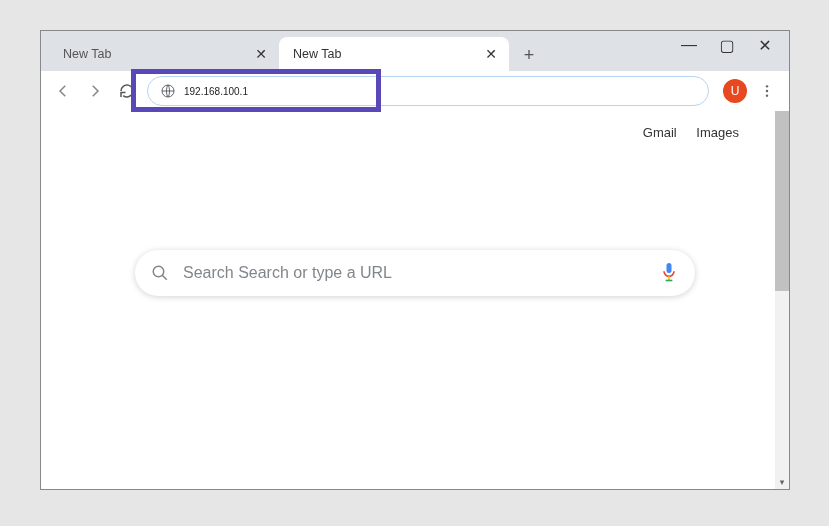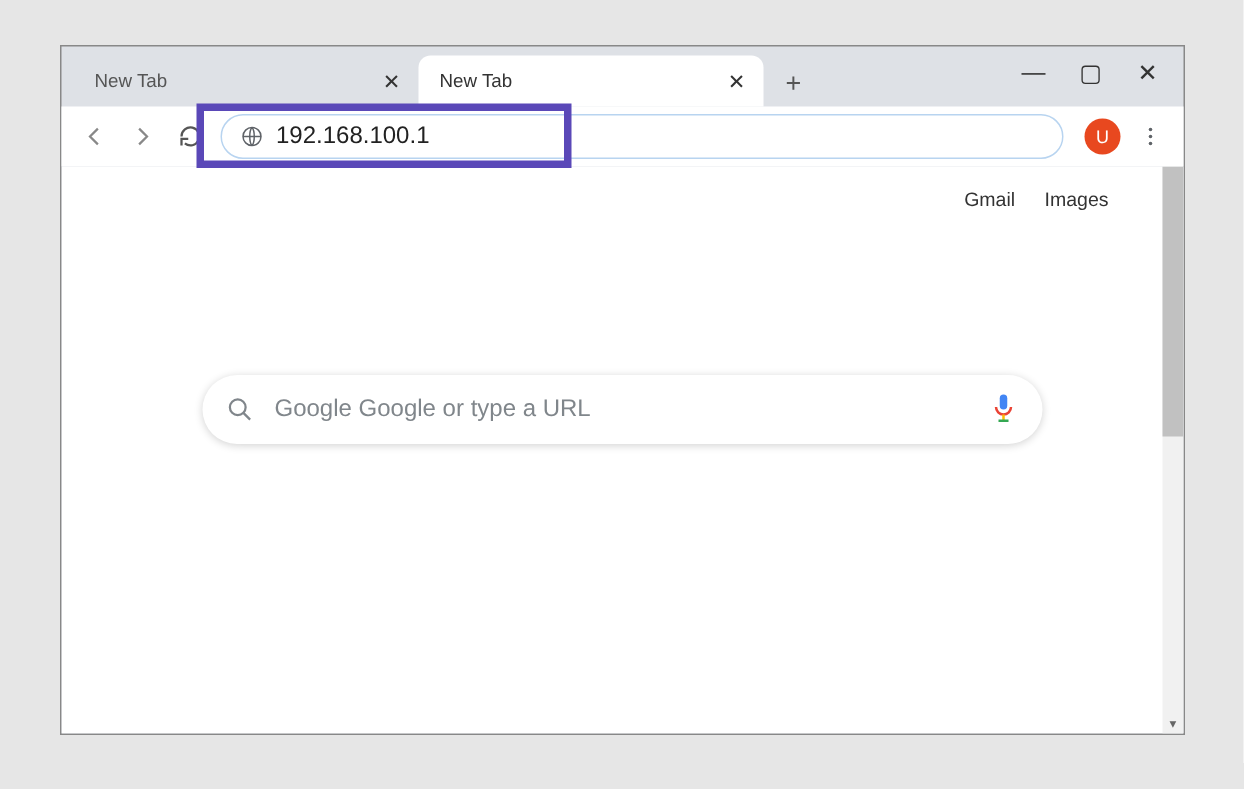--- a/index.html
+++ b/index.html
@@ -16,21 +16,21 @@
     left: 40px;
     top: 30px;
     width: 750px;
     height: 460px;
     background: #dee1e6;
     border: 1px solid #888;
   }
   .titlebar {
     height: 40px;
     display: flex;
-    align-items: flex-end;
+    align-items: center;
     justify-content: space-between;
     padding-right: 8px;
   }
   .tabs {
     display: flex;
     align-items: flex-end;
     padding-left: 8px;
     height: 100%;
   }
   .tab {
@@ -101,21 +101,21 @@
     border: 1.5px solid #b8d4f0;
     border-radius: 15px;
     display: flex;
     align-items: center;
     padding: 0 12px;
     gap: 8px;
     background: #fff;
     position: relative;
   }
   .omnibox-text {
-    font-size: 16px;
+    font-size: 10px;
     color: #222;
     flex: 1;
     border: none;
     outline: none;
   }
   .avatar {
     width: 24px;
     height: 24px;
     border-radius: 50%;
     background: #e8481f;
@@ -295,21 +295,21 @@
         <span>Gmail</span>
         <span>Images</span>
       </div>
       <div class="spacer"></div>
       <div class="search-wrap">
         <div class="search-box">
           <svg width="18" height="18" viewBox="0 0 24 24">
               <circle cx="10" cy="10" r="7" fill="none" stroke="#80868b" stroke-width="2"></circle>
               <line x1="15" y1="15" x2="21" y2="21" stroke="#80868b" stroke-width="2"></line>
             </svg>
-          <span class="search-ph">Google Google or type a URL</span>
+          <span class="search-ph">Search Search or type a URL</span>
           <svg width="20" height="24" viewBox="0 0 24 28">
             <rect x="9" y="2" width="6" height="12" rx="3" fill="#4285f4"></rect>
             <path d="M6 12a6 6 0 0 0 12 0" fill="none" stroke="#ea4335" stroke-width="2"></path>
             <line x1="12" y1="18" x2="12" y2="23" stroke="#fbbc04" stroke-width="2"></line>
             <line x1="8" y1="23" x2="16" y2="23" stroke="#34a853" stroke-width="2"></line>
           </svg>
         </div>
       </div>
     </div>
     <div class="scrollbar">

